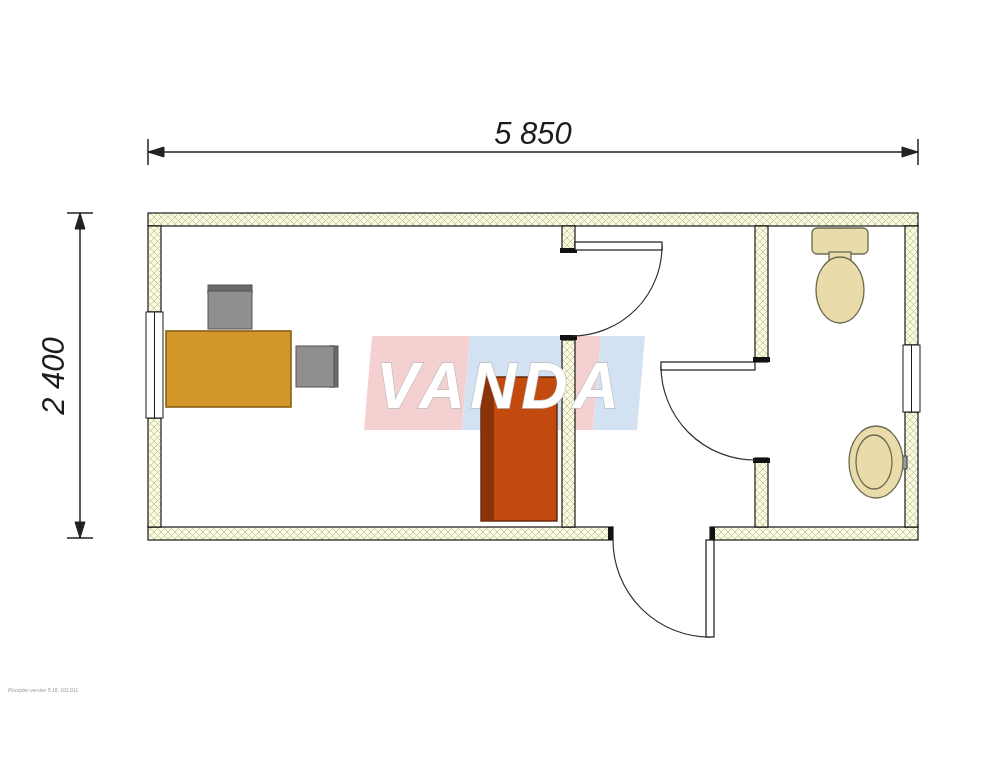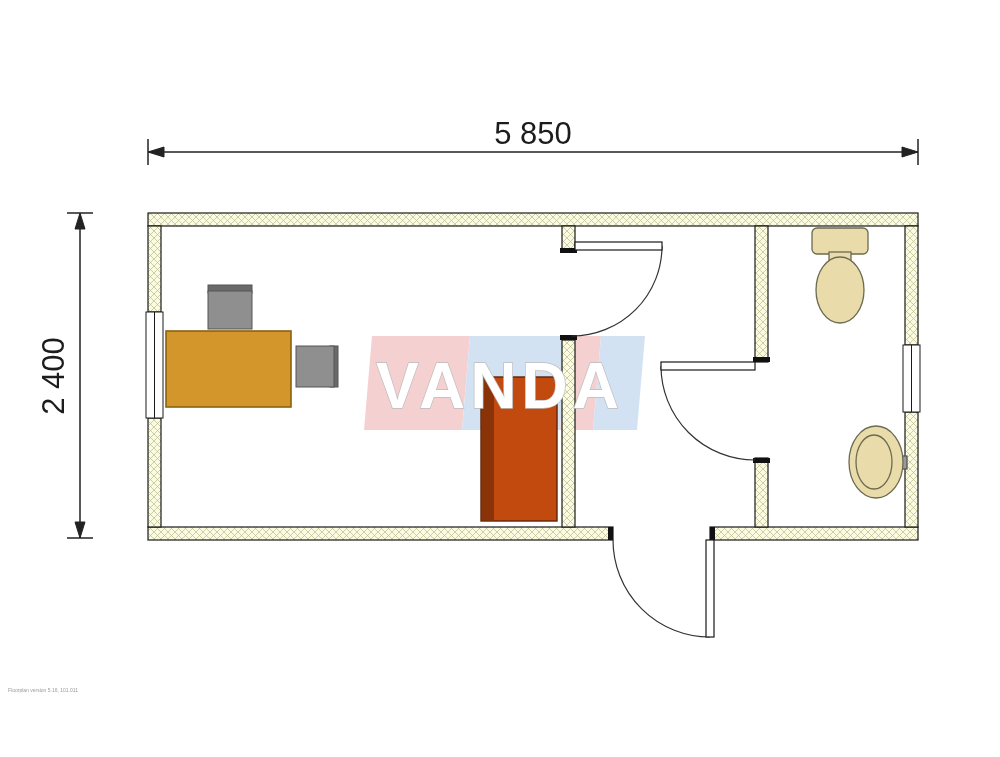--- a/index.html
+++ b/index.html
@@ -2,20 +2,21 @@
 <html><head>
 <meta charset="utf-8">
 <style>
   html,body{margin:0;padding:0;background:#ffffff;}
   .canvas{
     position:relative;
     width:1000px;height:755px;
     background:#ffffff;
     overflow:hidden;
     font-family:"Liberation Sans", sans-serif;
+    font-style:italic;
   }
   svg{display:block;}
   .dim-text{
     font-family:"Liberation Sans", sans-serif;
     font-size:31px;
     fill:#1c1c1c;
   }
   .watermark-text{
     font-family:"Liberation Sans", sans-serif;
     font-size:64px;

